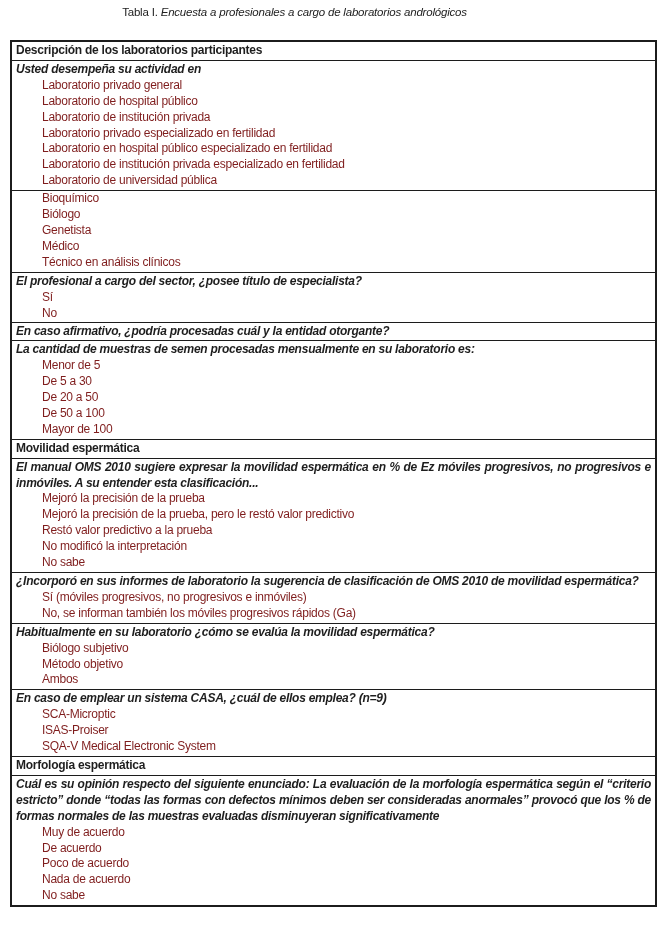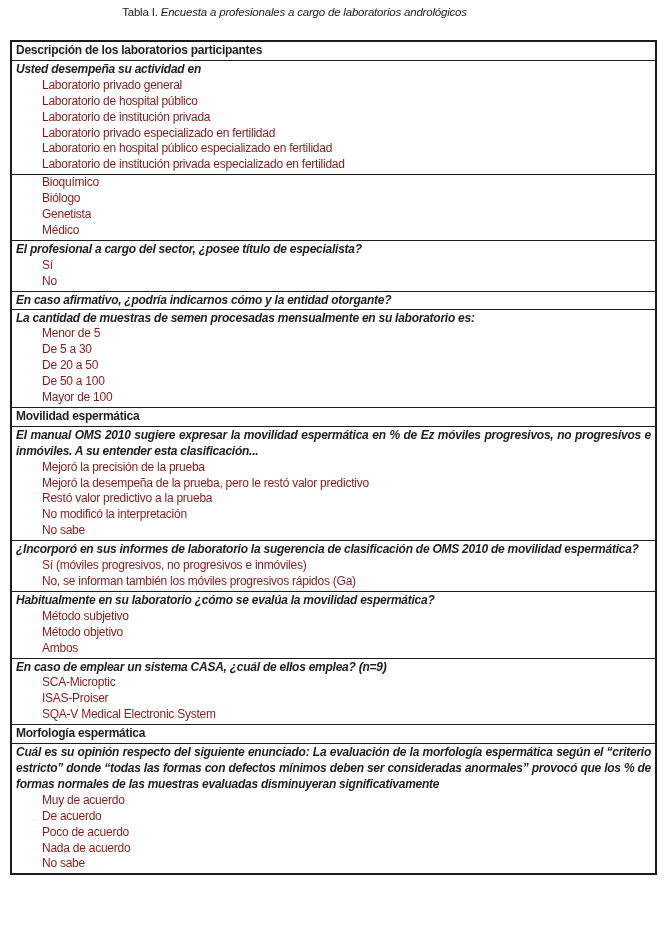--- a/index.html
+++ b/index.html
@@ -83,70 +83,72 @@
   </div>
 
   <div class="section">
     <div class="q">Usted desempeña su actividad en</div>
     <div class="opt">Laboratorio privado general</div>
     <div class="opt">Laboratorio de hospital público</div>
     <div class="opt">Laboratorio de institución privada</div>
     <div class="opt">Laboratorio privado especializado en fertilidad</div>
     <div class="opt">Laboratorio en hospital público especializado en fertilidad</div>
     <div class="opt">Laboratorio de institución privada especializado en fertilidad</div>
+    <div class="opt">Laboratorio de universidad pública</div>
   </div>
 
   <div class="section">
     <div class="opt">Bioquímico</div>
     <div class="opt">Biólogo</div>
     <div class="opt">Genetista</div>
     <div class="opt">Médico</div>
+    <div class="opt">Técnico en análisis clínicos</div>
   </div>
 
   <div class="section">
     <div class="q">El profesional a cargo del sector, ¿posee título de especialista?</div>
     <div class="opt">Sí</div>
     <div class="opt">No</div>
   </div>
 
   <div class="section">
-    <div class="q">En caso afirmativo, ¿podría indicarnos cómo y la entidad otorgante?</div>
+    <div class="q">En caso afirmativo, ¿podría procesadas cuál y la entidad otorgante?</div>
   </div>
 
   <div class="section">
     <div class="q">La cantidad de muestras de semen procesadas mensualmente en su laboratorio es:</div>
     <div class="opt">Menor de 5</div>
     <div class="opt">De 5 a 30</div>
     <div class="opt">De 20 a 50</div>
     <div class="opt">De 50 a 100</div>
     <div class="opt">Mayor de 100</div>
   </div>
 
   <div class="section">
     <div class="hdr">Movilidad espermática</div>
   </div>
 
   <div class="section">
     <div class="q justify">El manual OMS 2010 sugiere expresar la movilidad espermática en % de Ez móviles progresivos, no progresivos e inmóviles. A su entender esta clasificación...</div>
     <div class="opt">Mejoró la precisión de la prueba</div>
-    <div class="opt">Mejoró la desempeña de la prueba, pero le restó valor predictivo</div>
+    <div class="opt">Mejoró la precisión de la prueba, pero le restó valor predictivo</div>
     <div class="opt">Restó valor predictivo a la prueba</div>
     <div class="opt">No modificó la interpretación</div>
     <div class="opt">No sabe</div>
   </div>
 
   <div class="section">
     <div class="q">¿Incorporó en sus informes de laboratorio la sugerencia de clasificación de OMS 2010 de movilidad espermática?</div>
     <div class="opt">Sí (móviles progresivos, no progresivos e inmóviles)</div>
     <div class="opt">No, se informan también los móviles progresivos rápidos (Ga)</div>
   </div>
 
   <div class="section">
     <div class="q">Habitualmente en su laboratorio ¿cómo se evalúa la movilidad espermática?</div>
-    <div class="opt">Método subjetivo</div>
+    <div class="opt">Biólogo subjetivo</div>
     <div class="opt">Método objetivo</div>
     <div class="opt">Ambos</div>
   </div>
 
   <div class="section">
     <div class="q">En caso de emplear un sistema CASA, ¿cuál de ellos emplea? (n=9)</div>
     <div class="opt">SCA-Microptic</div>
     <div class="opt">ISAS-Proiser</div>
     <div class="opt">SQA-V Medical Electronic System</div>
   </div>

